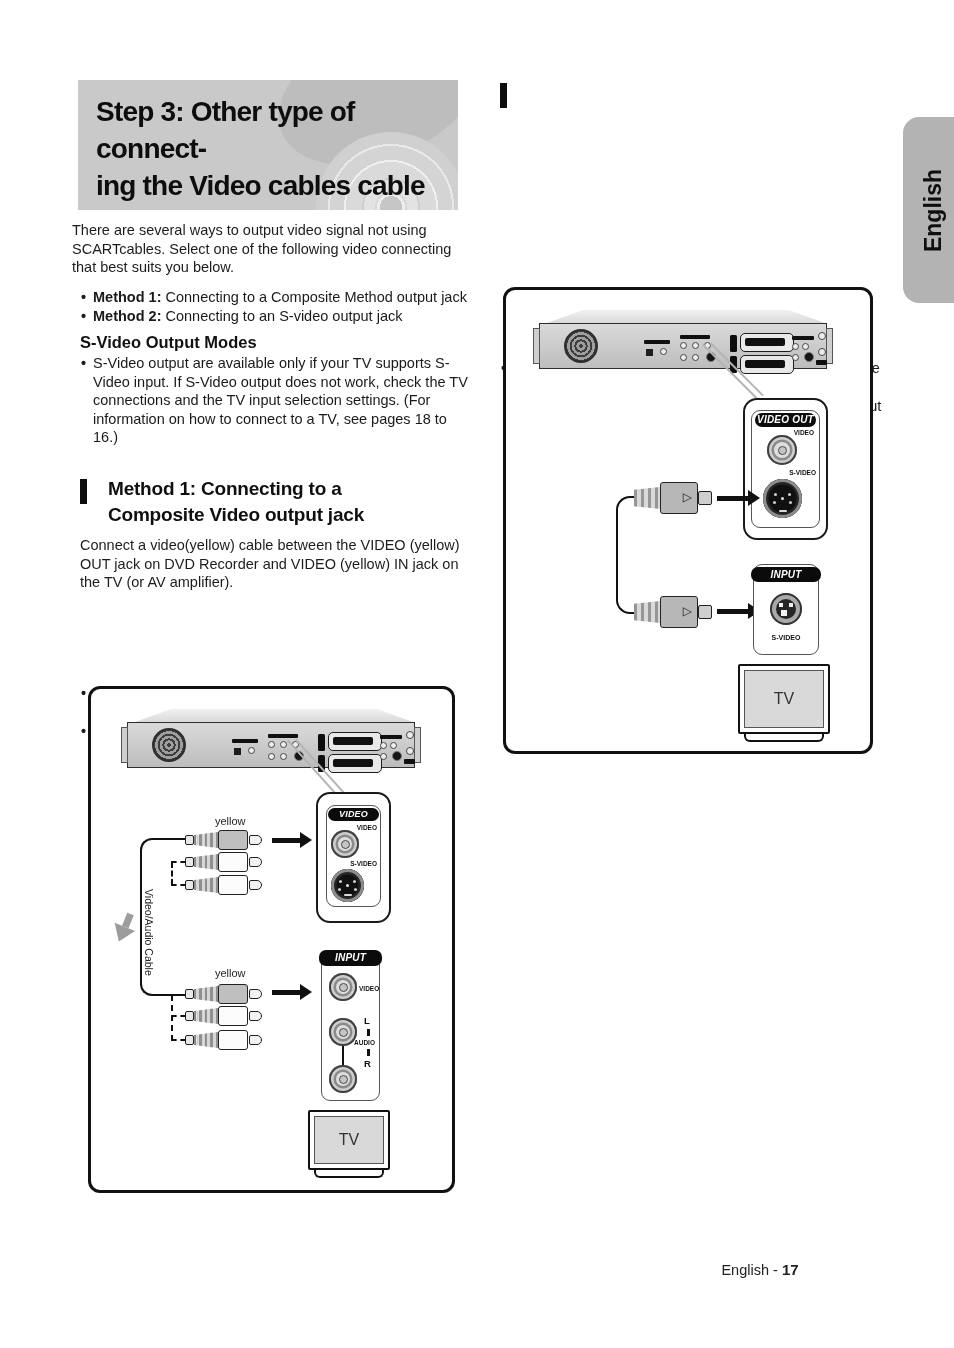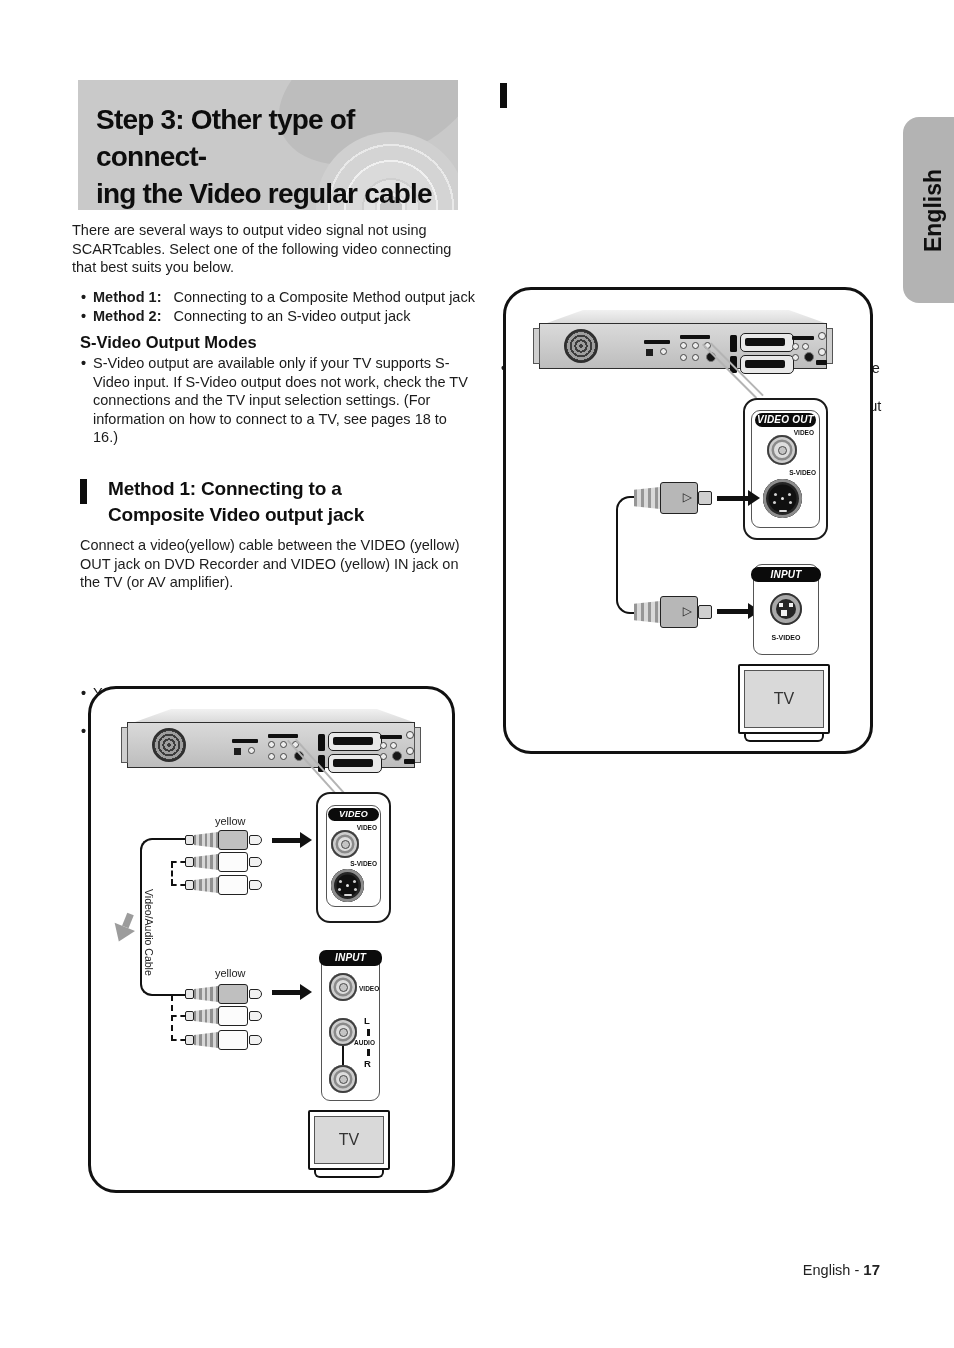--- a/index.html
+++ b/index.html
@@ -3,38 +3,38 @@
 <meta charset="utf-8">
 <style>
   *{box-sizing:border-box;margin:0;padding:0}
   html,body{background:#fff}
   .page{position:relative;width:954px;height:1348px;background:#fff;overflow:hidden;
         font-family:"Liberation Sans",sans-serif;color:#1a1a1a}
   .abs{position:absolute}
 
   
   .banner{left:78px;top:80px;width:380px;height:130px;background:#c9c9c9;overflow:hidden}
-  .banner h1{position:relative;z-index:2;padding:21px 0 0 18px;font-size:28px;line-height:37px;
+  .banner h1{position:relative;z-index:2;padding:13px 0 0 18px;font-size:28px;line-height:37px;
              font-weight:bold;letter-spacing:-0.8px;color:#0d0d0d}
   .cd1{position:absolute;left:238px;top:52px;width:150px;height:150px;border-radius:50%;z-index:1;
        background:radial-gradient(circle,#c6c6c6 0 11px,#ededed 11px 14px,#d8d8d8 14px 16px,
        #e3e3e3 16px 27px,#cfcfcf 27px 29px,#dadada 29px 45px,#f0f0f0 45px 47px,
        #d4d4d4 47px 61px,#e9e9e9 61px 63px,#d0d0d0 63px 75px)}
   .cd2{position:absolute;left:196px;top:-52px;width:210px;height:130px;border-radius:50%;
        background:#bdbdbd;transform:rotate(-22deg);z-index:0}
   .para{font-size:14.5px;line-height:18.6px;color:#1c1c1c}
   .blt{position:relative;padding-left:13px;font-size:14.5px;line-height:18.6px}
   .blt::before{content:"\2022";position:absolute;left:1px;font-weight:bold}
-  .blt b{margin-right:12px}
+  .blt b{margin-right:4px}
   .subhead{font-size:16.5px;font-weight:bold;color:#111}
   .mbar{width:7px;background:#0d0d0d}
   .mhead{font-size:19px;line-height:25.5px;font-weight:bold;letter-spacing:-0.2px;color:#0f0f0f}
 
   
-  .diag{border:3px solid #111;border-radius:28px;background:#fff}
+  .diag{border:3px solid #111;border-radius:12px;background:#fff}
 
   
   .recorder{position:absolute;width:300px;height:64px}
   .lid{position:absolute;left:14px;top:0;width:278px;height:13px;
        background:linear-gradient(#f1f1f1,#dadada);
        clip-path:polygon(13% 0,87% 0,100% 100%,0 100%)}
   .rbody{position:absolute;left:6px;top:13px;width:288px;height:46px;border:1.6px solid #2e2e2e;
          background:linear-gradient(#dadada,#bdbdbd)}
   .bracket{position:absolute;top:4px;width:7px;height:36px;background:#cfcfcf;border:1px solid #555}
   .fan{position:absolute;left:24px;top:5px;width:34px;height:34px;border-radius:50%;
@@ -110,34 +110,34 @@
   .tv{position:absolute;border:2.6px solid #111;background:#fff;border-radius:2px}
   .tv .scr{position:absolute;inset:4px;background:#d9d9d9;border:1.4px solid #555;
        display:flex;align-items:center;justify-content:center;font-size:16px;color:#333}
   .tv .base{position:absolute;left:4px;right:4px;bottom:-10px;height:8px;border:2px solid #111;
        border-top:none;border-radius:0 0 6px 6px;background:#fff}
 
   
   .etab{position:absolute;left:903px;top:117px;width:62px;height:186px;background:#b3b3b3;
         border-radius:16px 0 0 16px;display:flex;align-items:center;justify-content:center}
   .etab span{transform:rotate(-90deg);font-size:23px;font-weight:bold;white-space:nowrap;color:#0f0f0f}
-  .footer{position:absolute;left:640px;top:1261px;width:240px;text-align:right;font-size:14.5px;color:#222}
+  .footer{position:absolute;left:640px;top:1261px;width:240px;text-align:center;font-size:14.5px;color:#222}
   .footer b{font-size:15px}
 </style>
 </head>
 <body>
 
 <div class="page">
 
   <div class="abs banner">
     <div class="cd2"></div>
     <div class="cd1"></div>
     <h1>
       <div>Step 3: Other type of connect-</div>
-      <div>ing the Video regular cable</div>
+      <div>ing the Video cables cable</div>
     </h1>
   </div>
 
   <div class="abs para" style="left:72px;top:221px;width:392px">There are several ways to output video signal not using SCARTcables. Select one of the following video connecting that best suits you below.</div>
 
   <div class="abs" style="left:80px;top:288px;width:400px">
     <div class="blt">
       <b>Method 1:</b><span>Connecting to a Composite Method output jack</span>
     </div>
     <div class="blt">

